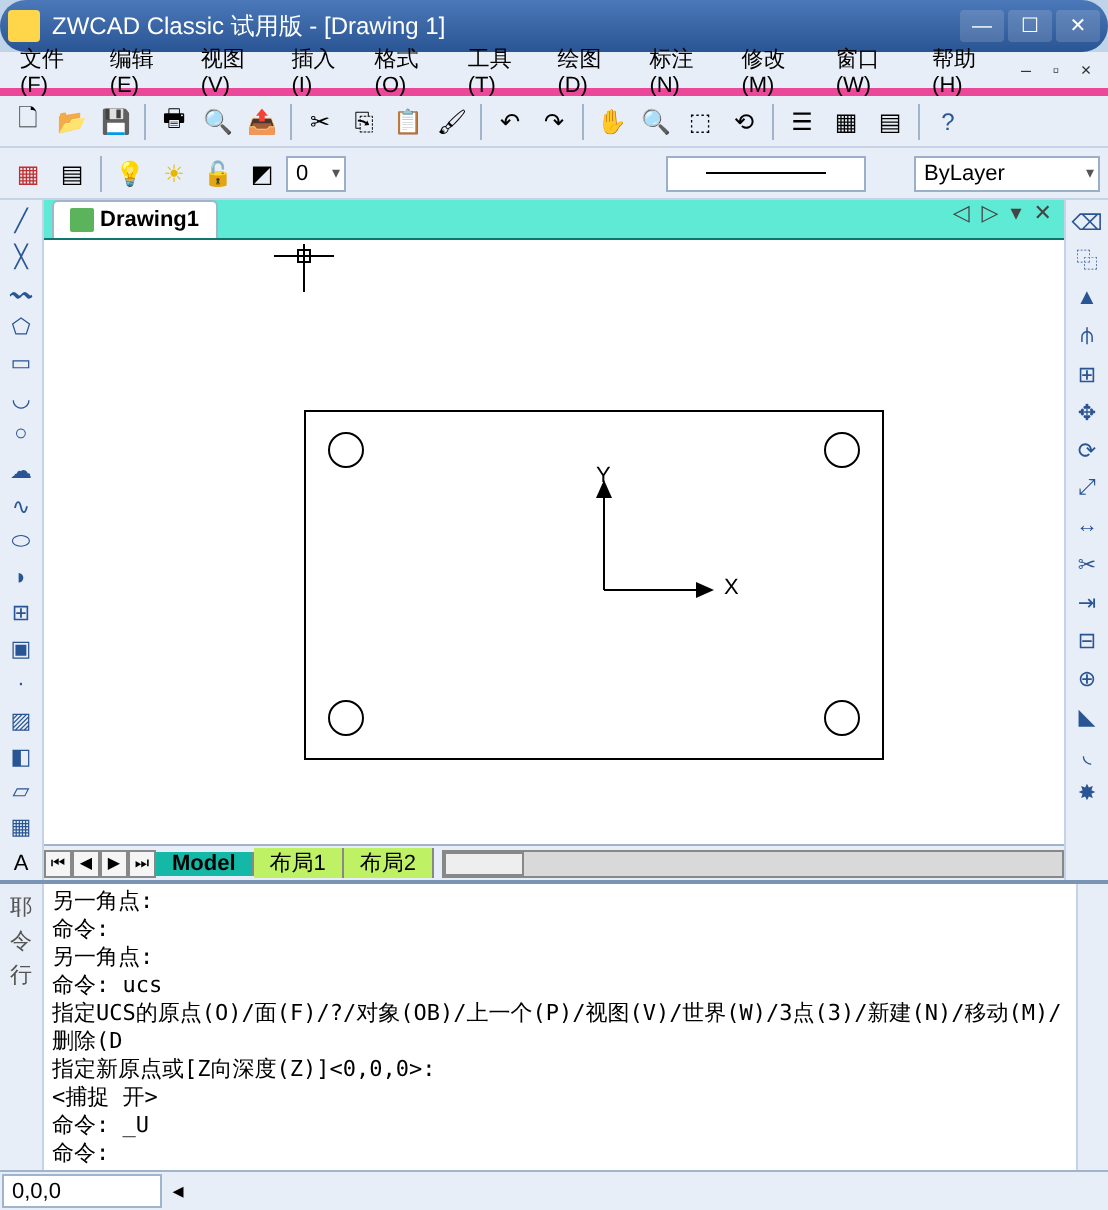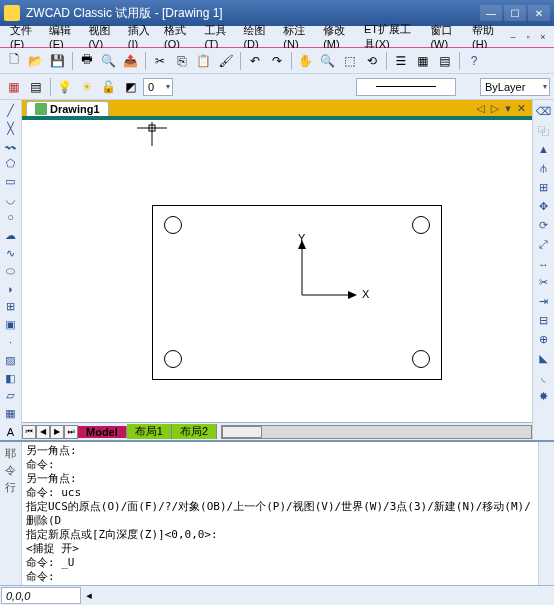--- a/index.html
+++ b/index.html
@@ -1,26 +1,26 @@
 <!DOCTYPE html>
 <html><head>
 <meta charset="utf-8">
 <style>
 * { margin: 0; padding: 0; box-sizing: border-box; font-family: "Microsoft YaHei", sans-serif; font-size: 11px; }
 body { width: 554px; height: 605px; background: #bfd4e8; display: flex; flex-direction: column; overflow: hidden; }
 
 
-.titlebar { height: 26px; background: linear-gradient(#4b78b8, #2a5594); color: #fff; display: flex; align-items: center; padding: 0 4px; }
+.titlebar { height: 26px; background: linear-gradient(#4b78b8, #2a5594); color: #fff; display: flex; align-items: center; padding: 0 4px; border-radius: 13px; }
 .titlebar .logo { width: 16px; height: 16px; background: #ffd54a; border-radius: 2px; margin-right: 6px; }
 .titlebar .title { flex: 1; font-size: 12px; }
 .titlebar .winbtns { display: flex; gap: 2px; }
 .titlebar .winbtn { width: 22px; height: 16px; background: rgba(255,255,255,0.15); display: flex; align-items: center; justify-content: center; color: #fff; border-radius: 2px; cursor: pointer; font-size: 10px; }
 
 
-.menubar { height: 22px; background: #e8eef7; display: flex; align-items: center; padding: 0 4px; border-bottom: 1px solid #ec4899; }
+.menubar { height: 22px; background: #e8eef7; display: flex; align-items: center; padding: 0 4px; border-bottom: 4px solid #ec4899; }
 .menubar .item { padding: 2px 6px; cursor: pointer; }
 .menubar .spacer { flex: 1; }
 .menubar .mdi { display: flex; gap: 1px; }
 .menubar .mdi span { width: 14px; height: 12px; display: flex; align-items: center; justify-content: center; cursor: pointer; font-size: 9px; color: #333; }
 
 
 .toolbar { height: 26px; background: #e8eef7; display: flex; align-items: center; padding: 0 4px; border-bottom: 1px solid #c5d3e4; gap: 2px; }
 .tbtn { width: 20px; height: 20px; display: flex; align-items: center; justify-content: center; cursor: pointer; border-radius: 2px; font-size: 12px; }
 .sep { width: 1px; height: 18px; background: #a0b4cc; margin: 0 2px; }
 .layer-combo { height: 18px; border: 1px solid #9bb0c8; background: #fff; display: flex; align-items: center; padding: 0 14px 0 4px; position: relative; font-size: 10px; }
@@ -29,51 +29,51 @@
 .linetype .line { width: 60px; height: 1px; background: #000; }
 
 
 .client { flex: 1; display: flex; min-height: 0; background: #e8eef7; }
 .vtool { width: 22px; background: #e8eef7; border-right: 1px solid #c5d3e4; display: flex; flex-direction: column; align-items: center; padding-top: 2px; gap: 1px; }
 .vtool.right { border-right: none; border-left: 1px solid #c5d3e4; }
 .vbtn { width: 18px; height: 18px; display: flex; align-items: center; justify-content: center; cursor: pointer; color: #2a5594; font-size: 11px; }
 .center { flex: 1; display: flex; flex-direction: column; min-width: 0; }
 
 
-.doctab { height: 20px; background: #eab308; border-bottom: 4px solid #0f766e; display: flex; align-items: center; padding: 0 4px; }
+.doctab { height: 20px; background: #5eead4; border-bottom: 1px solid #0f766e; display: flex; padding: 0 4px; }
 .doctab .tab { background: #fff; border: 1px solid #a0b4cc; border-bottom: none; padding: 1px 8px; border-radius: 3px 3px 0 0; display: flex; align-items: center; gap: 3px; }
 .doctab .tab .ico { width: 12px; height: 12px; background: #5bb35b; border-radius: 1px; }
 .doctab .ctrls { margin-left: auto; display: flex; gap: 2px; color: #444; }
 .doctab .ctrls span { cursor: pointer; padding: 0 2px; }
 
 
 .canvas { flex: 1; background: #fff; position: relative; overflow: hidden; }
 .rect { position: absolute; left: 130px; top: 85px; width: 290px; height: 175px; border: 1px solid #000; }
 .circ { position: absolute; width: 18px; height: 18px; border: 1px solid #000; border-radius: 50%; }
 .axlbl { position: absolute; font-size: 11px; }
 .crosshair { position: absolute; left: 115px; top: 2px; }
 
 
 .modeltabs { height: 18px; background: #e8eef7; border-top: 1px solid #a0b4cc; display: flex; align-items: center; font-size: 10px; }
 .modeltabs .nav { display: flex; }
 .modeltabs .nav span { width: 14px; height: 14px; display: flex; align-items: center; justify-content: center; border: 1px solid #888; background: #f5f5f5; cursor: pointer; font-size: 8px; }
-.modeltabs .tab { padding: 0 8px; border-right: 1px solid #888; background: #84cc16; cursor: pointer; }
-.modeltabs .tab.active { background: #be185d; font-weight: bold; }
+.modeltabs .tab { padding: 0 8px; border-right: 1px solid #888; background: #bef264; cursor: pointer; }
+.modeltabs .tab.active { background: #14b8a6; font-weight: bold; }
 .modeltabs .scroll { flex: 1; height: 14px; background: #d9d9d9; border: 1px solid #888; margin-left: 4px; position: relative; }
 .modeltabs .thumb { position: absolute; left: 0; top: 0; width: 40px; height: 12px; background: #eee; border: 1px solid #888; }
 
 
 .cmdwin { height: 145px; border-top: 2px solid #7a94b5; display: flex; background: #fff; }
 .cmdside { width: 22px; background: #e8eef7; border-right: 1px solid #c5d3e4; display: flex; flex-direction: column; align-items: center; padding-top: 4px; gap: 2px; color: #555; font-size: 9px; }
 .cmdtext { flex: 1; padding: 2px 4px; overflow: hidden; font-family: SimSun, monospace; font-size: 11px; line-height: 14px; white-space: pre-wrap; }
 .cmdscroll { width: 16px; background: #e8eef7; border-left: 1px solid #c5d3e4; }
 
 
 .status { height: 20px; background: #e8eef7; border-top: 1px solid #a0b4cc; display: flex; align-items: stretch; font-size: 10px; }
-.status .coord { width: 80px; border: 1px solid #a0b4cc; background: #fff; display: flex; align-items: center; padding: 0 4px; margin: 1px; font-style: italic; }
+.status .coord { width: 80px; border: 1px solid #a0b4cc; background: #fff; display: flex; align-items: center; padding: 0 4px; margin: 1px; }
 .status .cells { display: flex; flex: 1; }
 .status .cell { border: 1px solid #a0b4cc; padding: 0 4px; display: flex; align-items: center; margin: 1px 0; cursor: pointer; background: #e8eef7; }
 .status .cell.on { background: #cde0f4; border-color: #5a88c0; }
 .status .arrow { width: 14px; display: flex; align-items: center; justify-content: center; cursor: pointer; }
 </style>
 </head>
 <body>
 
 <div class="titlebar">
   <div class="logo"></div>
@@ -88,21 +88,20 @@
 <div class="menubar">
   <span class="item">文件(F)</span>
   <span class="item">编辑(E)</span>
   <span class="item">视图(V)</span>
   <span class="item">插入(I)</span>
   <span class="item">格式(O)</span>
   <span class="item">工具(T)</span>
   <span class="item">绘图(D)</span>
   <span class="item">标注(N)</span>
   <span class="item">修改(M)</span>
-  <span class="item">ET扩展工具(X)</span>
   <span class="item">窗口(W)</span>
   <span class="item">帮助(H)</span>
   <div class="spacer"></div>
   <div class="mdi">
     <span>–</span>
     <span>▫</span>
     <span>×</span>
   </div>
 </div>
 
@@ -143,21 +142,21 @@
   <div class="tbtn" style="color:#e8b800">☀</div>
   <div class="tbtn">🔓</div>
   <div class="tbtn">◩</div>
   <div class="layer-combo" style="width:30px">
       <span>0</span>
     </div>
   <div style="flex:1"></div>
   <div class="linetype">
       <div class="line"></div>
     </div>
-  <div class="layer-combo" style="width:70px;margin-left:22px">
+  <div class="layer-combo" style="width:93px;margin-left:22px">
       <span>ByLayer</span>
     </div>
 </div>
 
 <div class="client">
 
   <div class="vtool">
     <div class="vbtn">╱</div>
     <div class="vbtn">╳</div>
     <div class="vbtn">〰</div>

